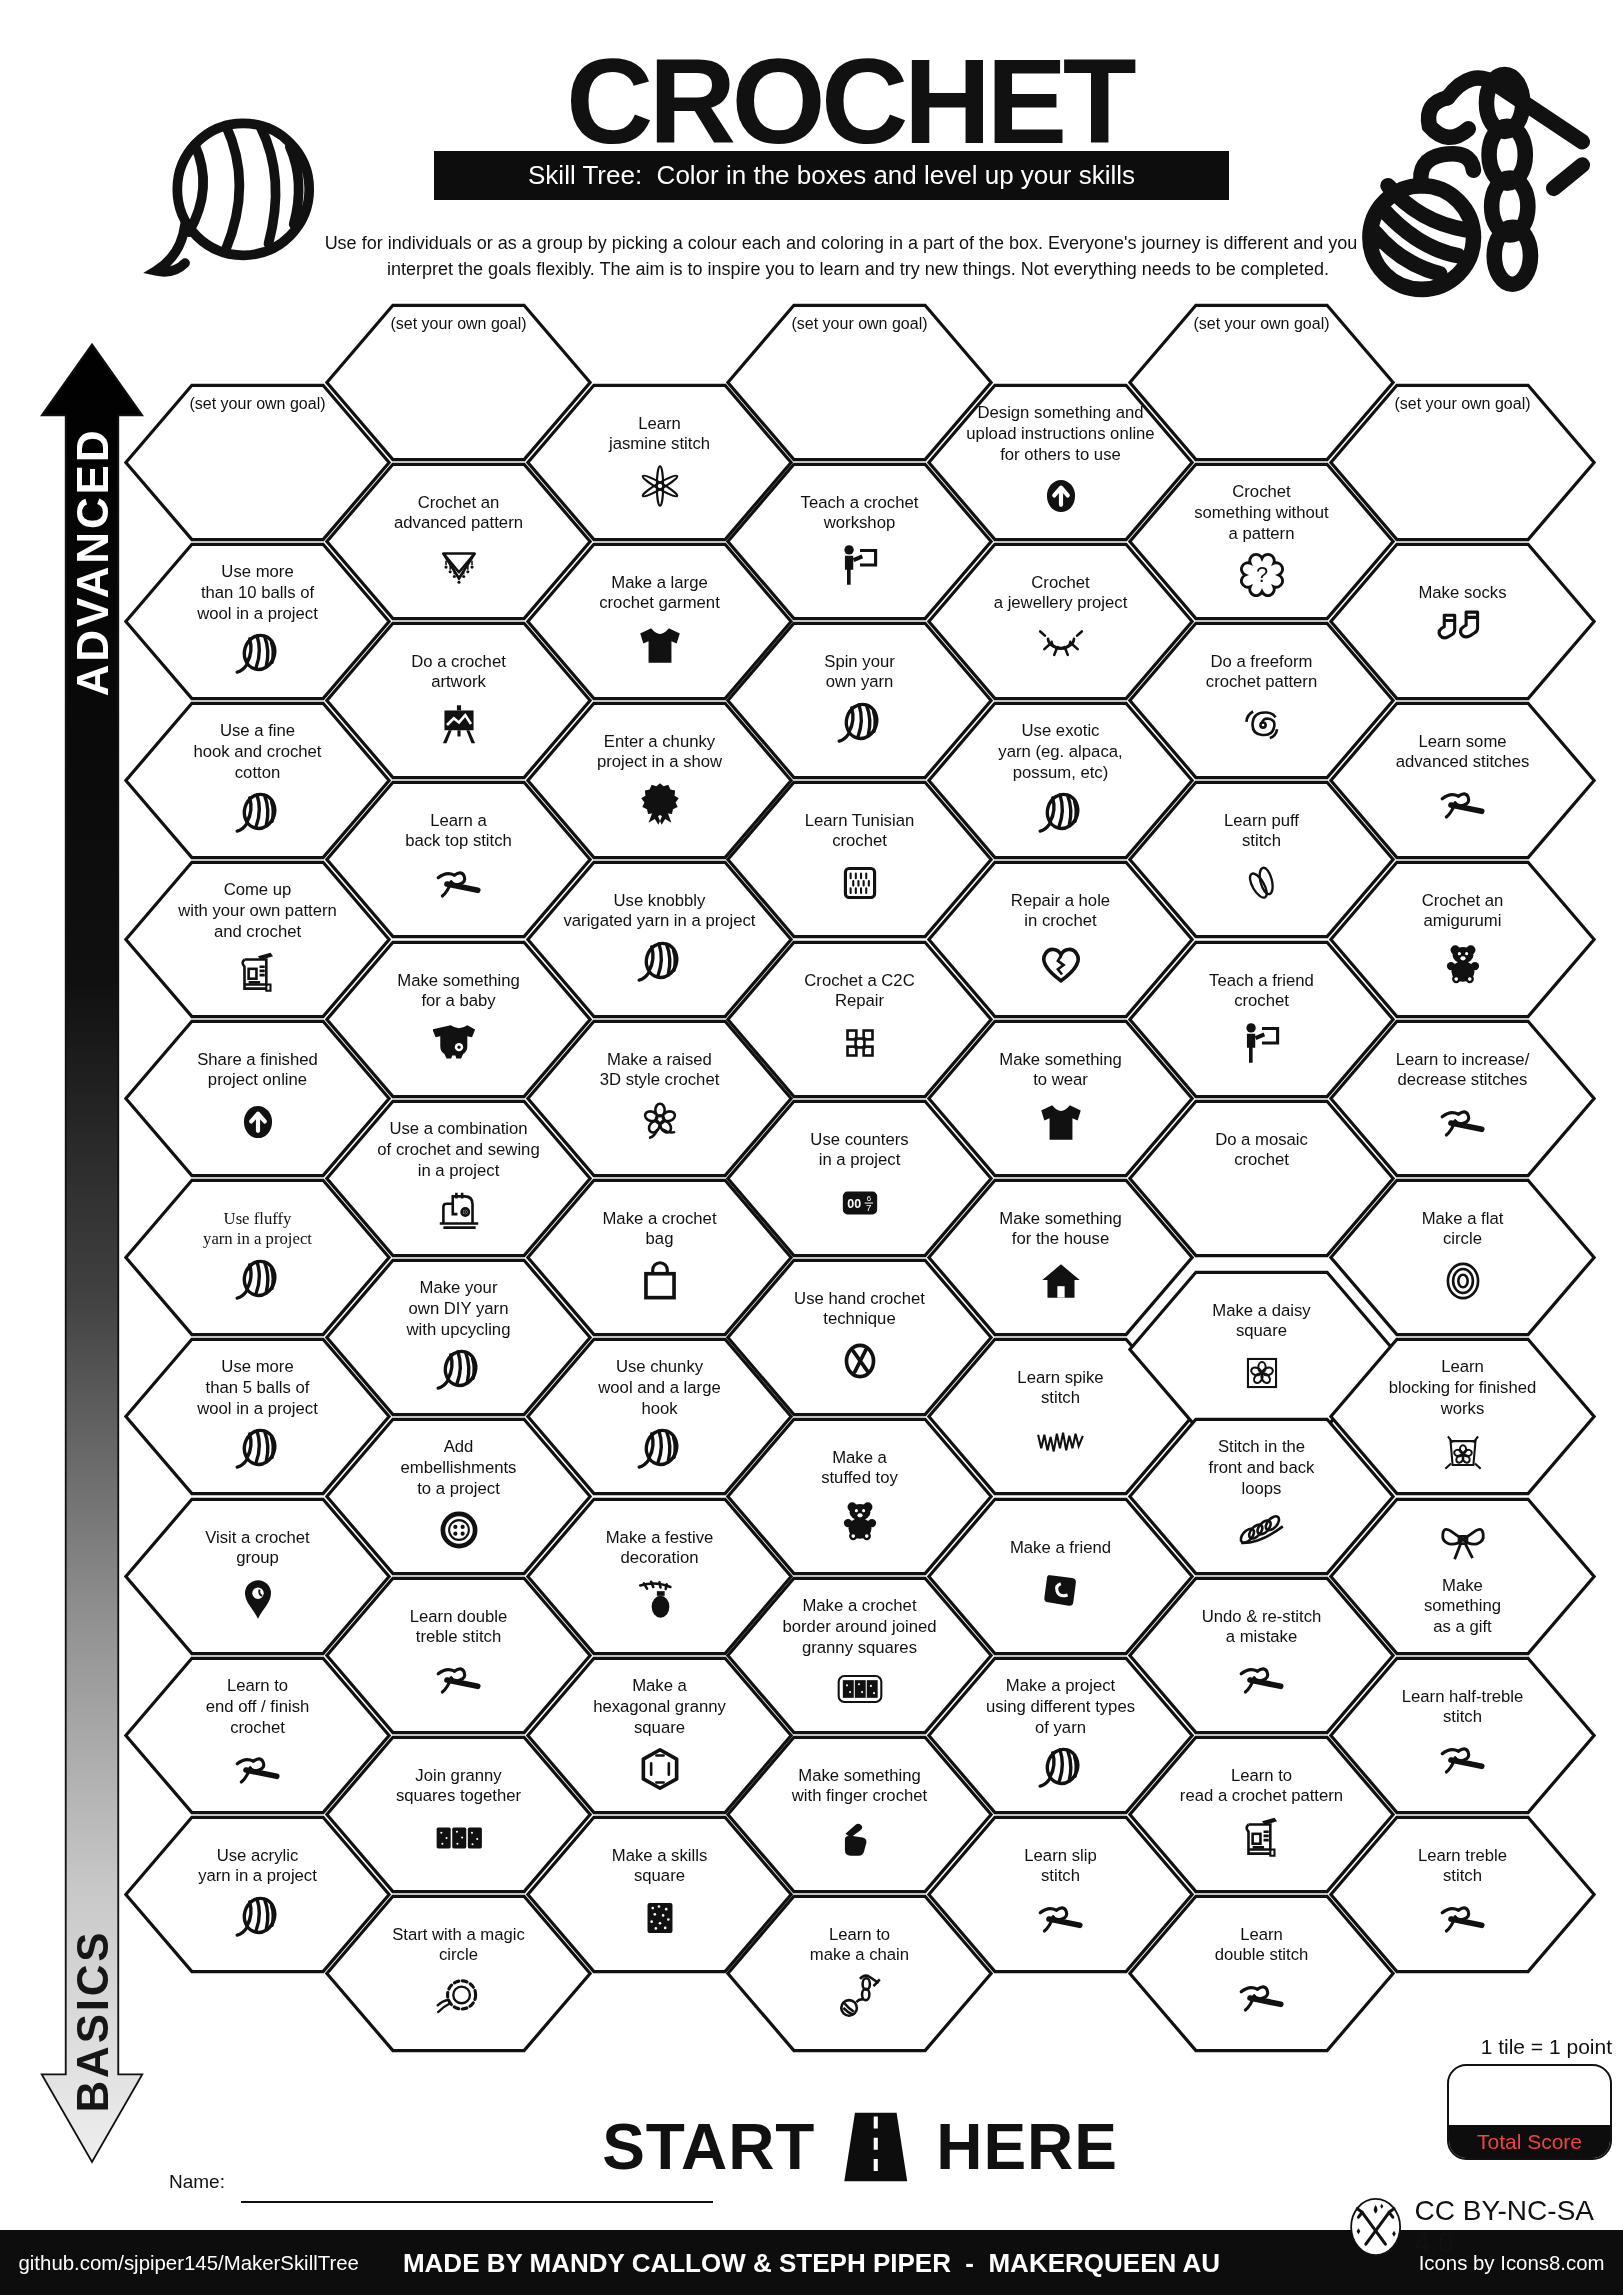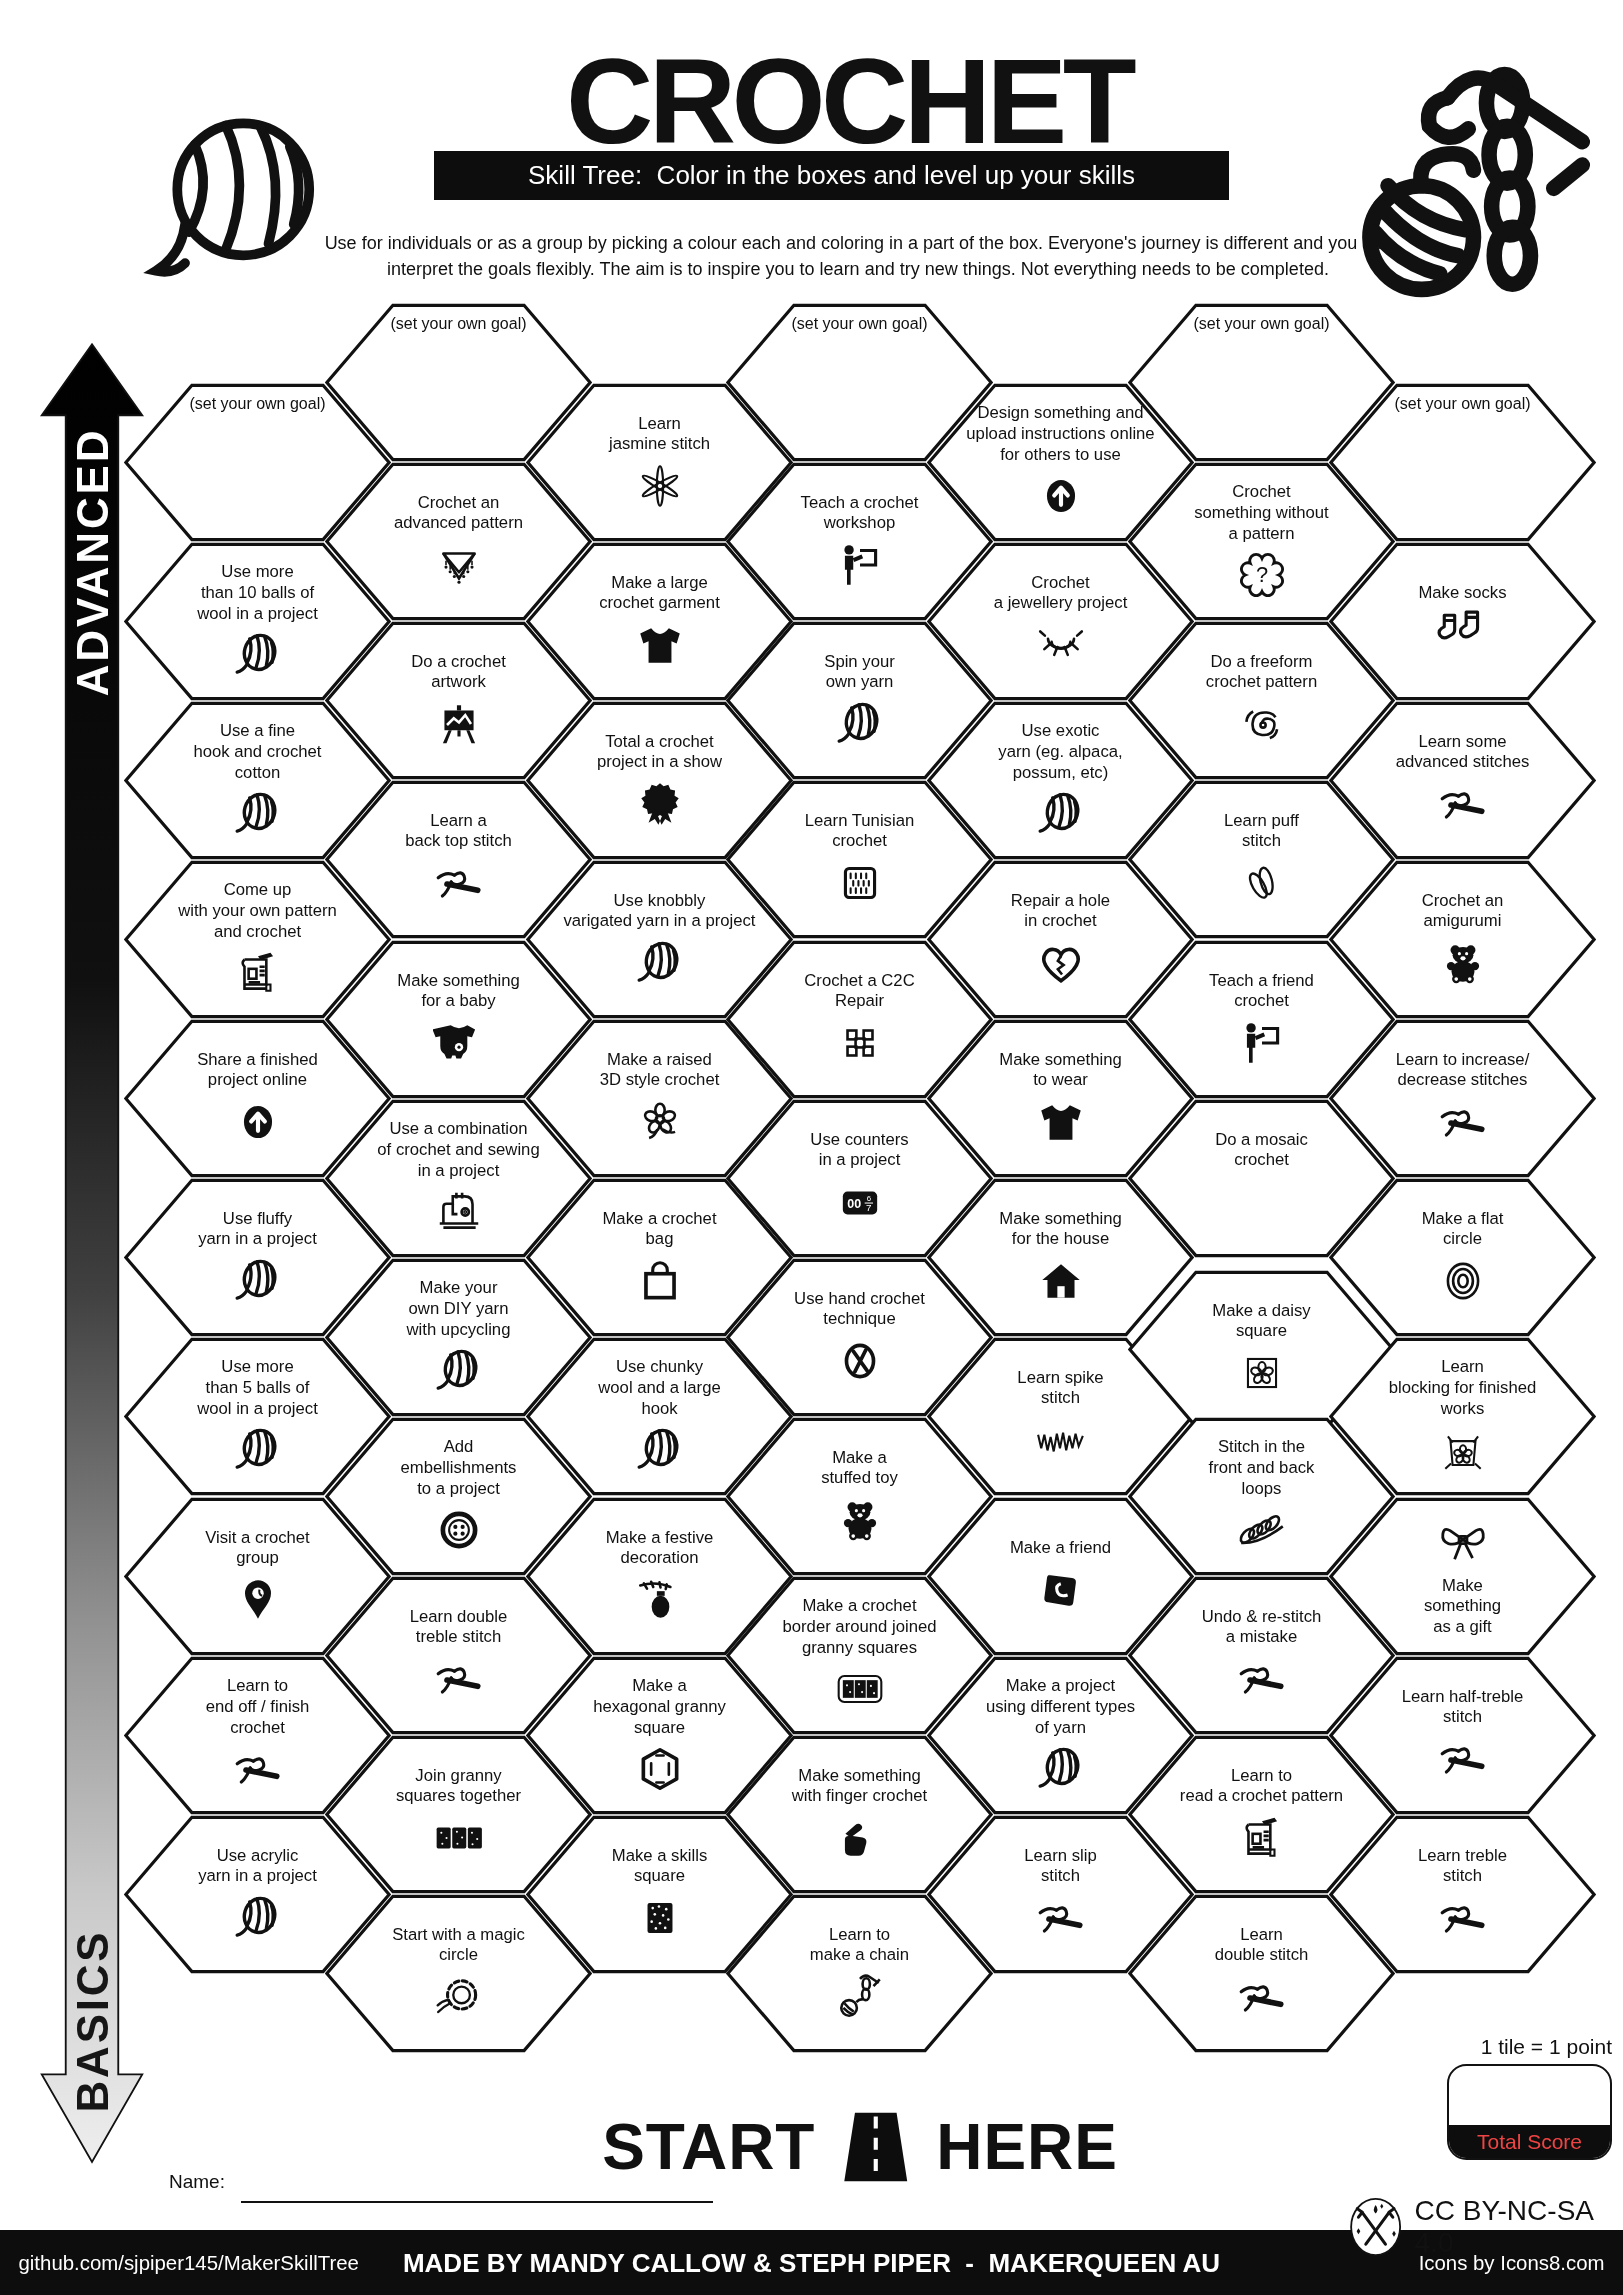--- a/index.html
+++ b/index.html
@@ -526,21 +526,21 @@
           <polygon points="4,172 147,5 431,5 574,172 431,339 147,339"></polygon>
         </svg>
         <div class="hc">
           <div class="hl">Share a finished
 project online</div>
           <svg class="hi" viewBox="0 0 100 100">
             <use href="#ic-upload"></use>
           </svg>
         </div>
       </div>
-      <div class="hex" style="left: 124px; top: 1178px;">
+      <div class="hex" style="left: 124px; top: 1178px; font-family: Liberation Serif, serif;">
         <svg class="hb" viewBox="0 0 578 344">
           <polygon points="4,172 147,5 431,5 574,172 431,339 147,339"></polygon>
         </svg>
         <div class="hc">
           <div class="hl">Use fluffy
 yarn in a project</div>
           <svg class="hi" viewBox="0 0 100 100">
             <use href="#ic-yarn"></use>
           </svg>
         </div>
@@ -748,21 +748,21 @@
           <svg class="hi" viewBox="0 0 100 100">
             <use href="#ic-tshirt"></use>
           </svg>
         </div>
       </div>
       <div class="hex" style="left: 526px; top: 701px;">
         <svg class="hb" viewBox="0 0 578 344">
           <polygon points="4,172 147,5 431,5 574,172 431,339 147,339"></polygon>
         </svg>
         <div class="hc">
-          <div class="hl">Total a crochet
+          <div class="hl">Enter a chunky
 project in a show</div>
           <svg class="hi" viewBox="0 0 100 100">
             <use href="#ic-award"></use>
           </svg>
         </div>
       </div>
       <div class="hex" style="left: 526px; top: 860px;">
         <svg class="hb" viewBox="0 0 578 344">
           <polygon points="4,172 147,5 431,5 574,172 431,339 147,339"></polygon>
         </svg>

